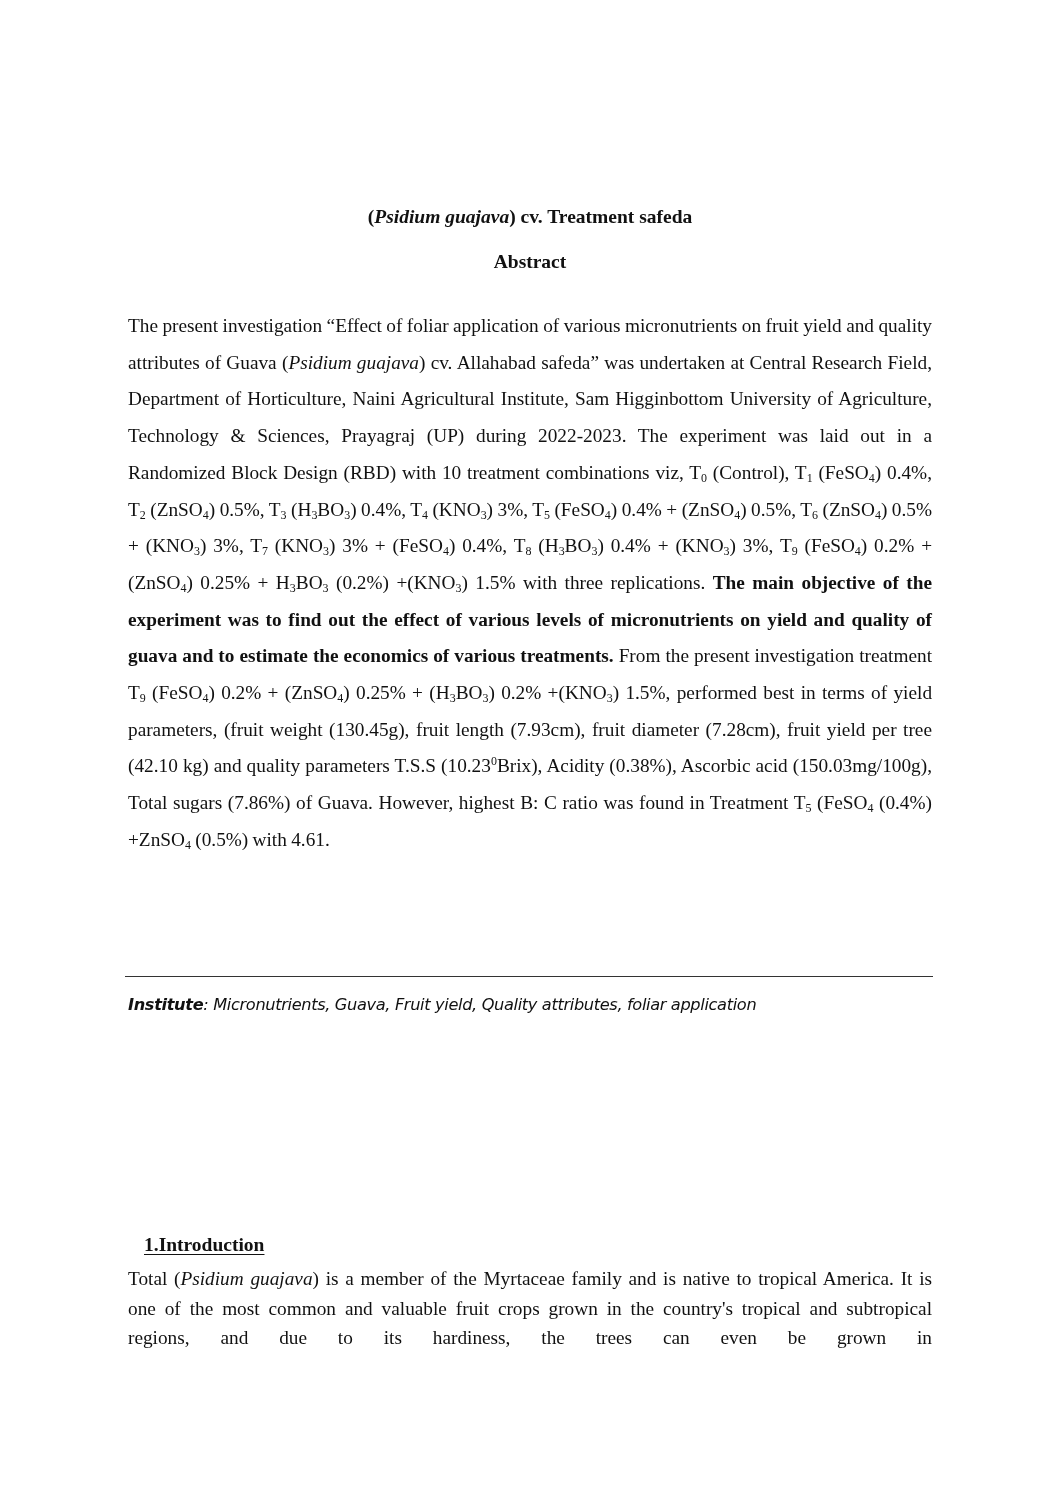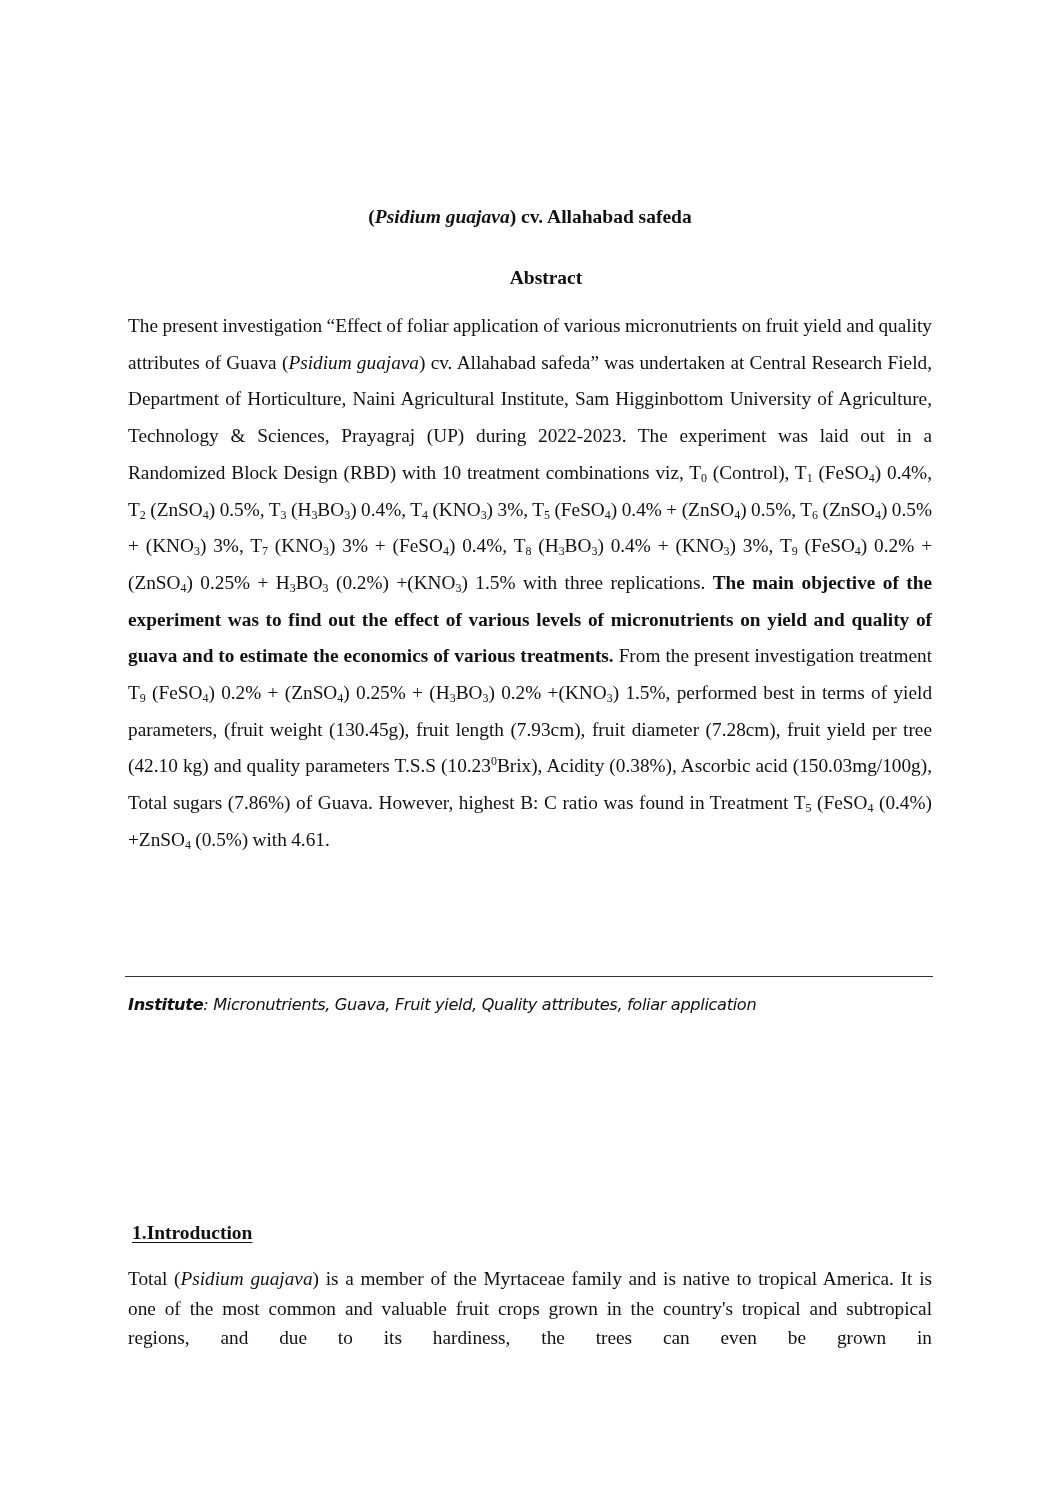--- a/index.html
+++ b/index.html
@@ -112,29 +112,29 @@
       text-align: justify;
       text-align-last: justify;
     }
   </style>
 </head>
 <body>
 
 <div class="page">
 
 
-  <div class="subtitle"><span>(</span><em>Psidium guajava</em><span>) cv. Allahabad safeda</span></div>
+  <div class="subtitle"><span>(</span><em>Psidium guajava</em><span>) cv. Treatment safeda</span></div>
 
-  <h2 class="abstract-heading" style="margin:16px;">Abstract</h2>
+  <h2 class="abstract-heading" style="margin:0;">Abstract</h2>
 
   <p class="abstract-body" style="margin:0;"><span>The present investigation “Effect of foliar application of various micronutrients on fruit yield and quality attributes of Guava (</span><em>Psidium guajava</em><span>) cv. Allahabad safeda” was undertaken at Central Research Field, Department of Horticulture, Naini Agricultural Institute, Sam Higginbottom University of Agriculture, Technology &amp; Sciences, Prayagraj (UP) during 2022-2023. The experiment was laid out in a Randomized Block Design (RBD) with 10 treatment combinations viz, T</span><sub>0</sub><span> (Control), T</span><sub>1</sub><span> (FeSO</span><sub>4</sub><span>) 0.4%, T</span><sub>2</sub><span> (ZnSO</span><sub>4</sub><span>) 0.5%, T</span><sub>3</sub><span> (H</span><sub>3</sub><span>BO</span><sub>3</sub><span>) 0.4%, T</span><sub>4</sub><span> (KNO</span><sub>3</sub><span>) 3%, T</span><sub>5</sub><span> (FeSO</span><sub>4</sub><span>) 0.4% + (ZnSO</span><sub>4</sub><span>) 0.5%, T</span><sub>6</sub><span> (ZnSO</span><sub>4</sub><span>) 0.5% + (KNO</span><sub>3</sub><span>) 3%, T</span><sub>7</sub><span> (KNO</span><sub>3</sub><span>) 3% + (FeSO</span><sub>4</sub><span>) 0.4%, T</span><sub>8</sub><span> (H</span><sub>3</sub><span>BO</span><sub>3</sub><span>) 0.4% + (KNO</span><sub>3</sub><span>) 3%, T</span><sub>9</sub><span> (FeSO</span><sub>4</sub><span>) 0.2% + (ZnSO</span><sub>4</sub><span>) 0.25% + H</span><sub>3</sub><span>BO</span><sub>3</sub><span> (0.2%) +(KNO</span><sub>3</sub><span>) 1.5% with three replications. </span><strong>The main objective of the experiment was to find out the effect of various levels of micronutrients on yield and quality of guava and to estimate the economics of various treatments.</strong><span> From the present investigation treatment T</span><sub>9</sub><span> (FeSO</span><sub>4</sub><span>) 0.2% + (ZnSO</span><sub>4</sub><span>) 0.25% + (H</span><sub>3</sub><span>BO</span><sub>3</sub><span>) 0.2% +(KNO</span><sub>3</sub><span>) 1.5%, performed best in terms of yield parameters, (fruit weight (130.45g), fruit length (7.93cm), fruit diameter (7.28cm), fruit yield per tree (42.10 kg) and quality parameters T.S.S (10.23</span><sup>0</sup><span>Brix), Acidity (0.38%), Ascorbic acid (150.03mg/100g), Total sugars (7.86%) of Guava. However, highest B: C ratio was found in Treatment T</span><sub>5</sub><span> (FeSO</span><sub>4</sub><span> (0.4%) +ZnSO</span><sub>4</sub><span> (0.5%) with 4.61.</span></p>
 
   <div class="rule"></div>
 
   <div class="keywords">
     <span class="kw-label">Institute</span><span>: Micronutrients, Guava, Fruit yield, Quality attributes, foliar application</span>
   </div>
 
-  <h2 class="section-heading" style="margin:4px;">1.Introduction</h2>
+  <h2 class="section-heading" style="margin:16px;">1.Introduction</h2>
 
   <p class="intro-body" style="margin:0;"><span>Total (</span><em>Psidium guajava</em><span>) is a member of the Myrtaceae family and is native to tropical America. It is one of the most common and valuable fruit crops grown in the country's tropical and subtropical regions, and due to its hardiness, the trees can even be grown in</span></p>
 
 </div>
 
 </body></html>

